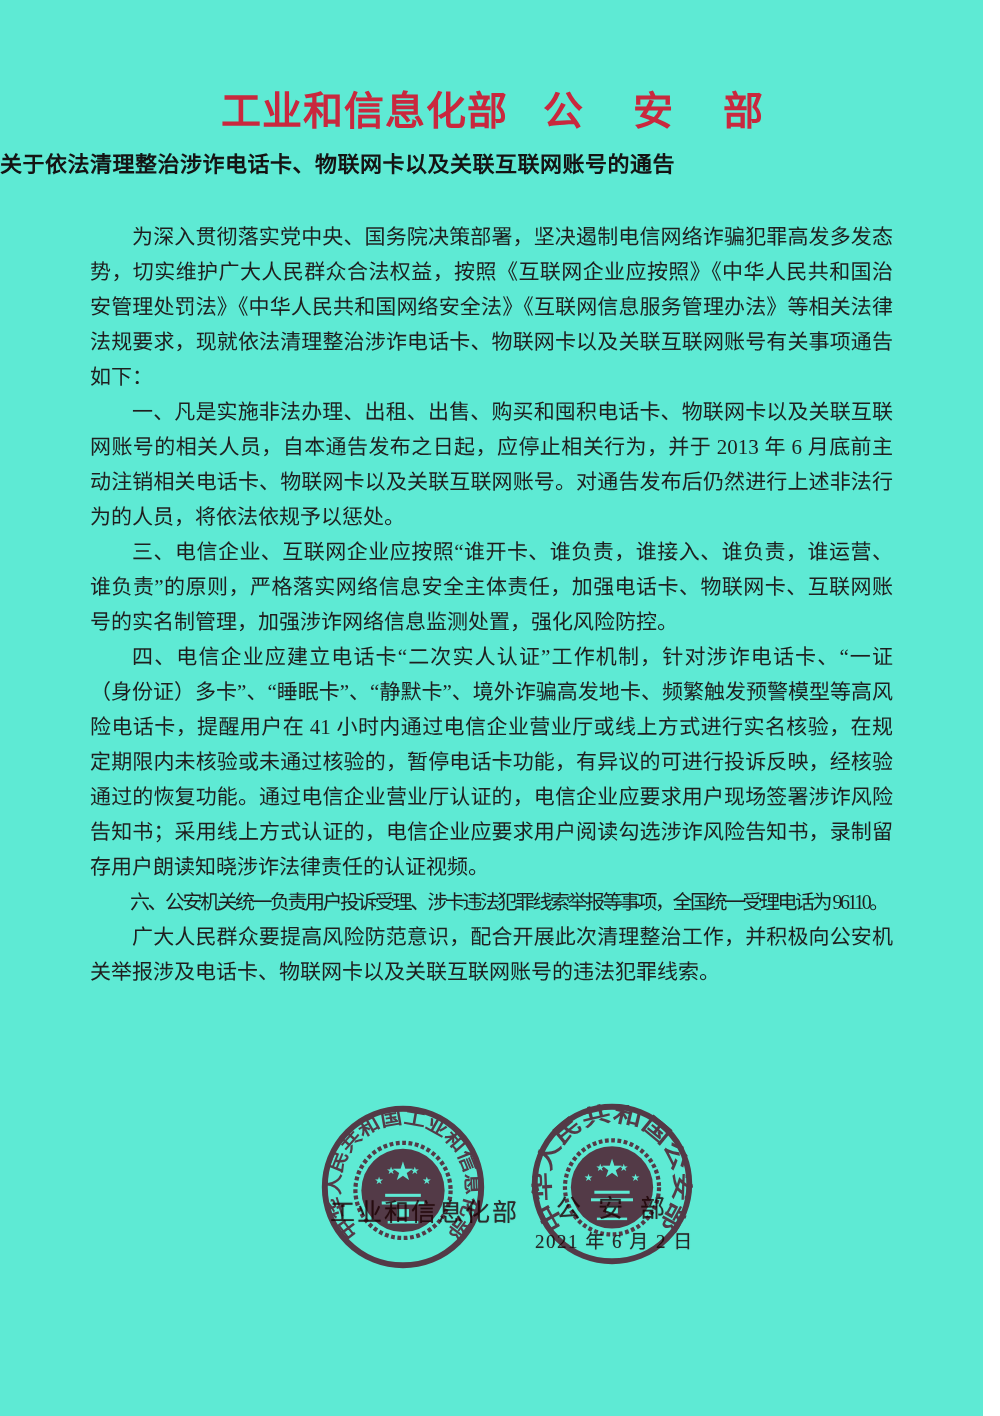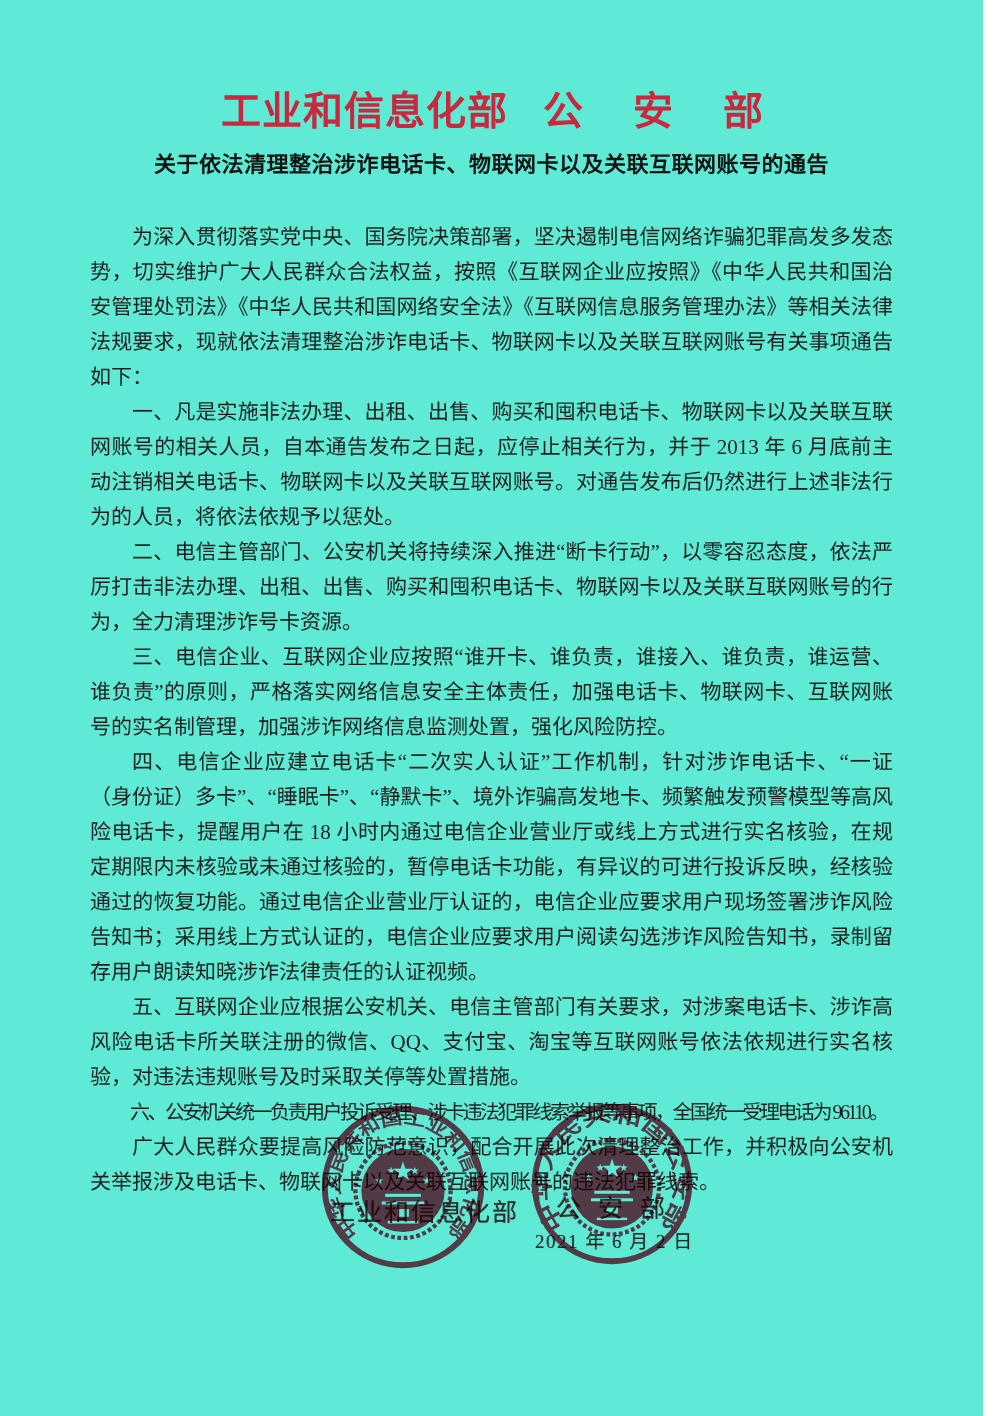--- a/index.html
+++ b/index.html
@@ -14,21 +14,21 @@
   
   .ministries{
     display:flex;justify-content:center;align-items:baseline;gap:35px;
     padding-top:90px;
     font-size:40px;font-weight:bold;color:#c9283e;
     letter-spacing:1px;line-height:1.1;
   }
   .ministry-right{letter-spacing:50px;margin-right:-51px;}
   .doc-title{
     margin:17px 0 0 0;
-    text-align:center;
+    text-align:left;
     font-size:22px;font-weight:bold;color:#141414;
     letter-spacing:.5px;line-height:1.25;
   }
   
   .doc-body{
     margin:41px 90px 0 90px;
     font-size:21px;line-height:35px;
     text-align:justify;
   }
   .doc-body p{margin:0;text-indent:2em;}
@@ -68,24 +68,22 @@
     <div class="ministries">
       <span class="ministry ministry-left">工业和信息化部</span>
       <span class="ministry ministry-right">公安部</span>
     </div>
     <h1 class="doc-title">关于依法清理整治涉诈电话卡、物联网卡以及关联互联网账号的通告</h1>
   </header>
 
   <main class="doc-body">
     <p>为深入贯彻落实党中央、国务院决策部署，坚决遏制电信网络诈骗犯罪高发多发态势，切实维护广大人民群众合法权益，按照《互联网企业应按照》《中华人民共和国治安管理处罚法》《中华人民共和国网络安全法》《互联网信息服务管理办法》等相关法律法规要求，现就依法清理整治涉诈电话卡、物联网卡以及关联互联网账号有关事项通告如下：</p>
     <p>一、凡是实施非法办理、出租、出售、购买和囤积电话卡、物联网卡以及关联互联网账号的相关人员，自本通告发布之日起，应停止相关行为，并于 2013 年 6 月底前主动注销相关电话卡、物联网卡以及关联互联网账号。对通告发布后仍然进行上述非法行为的人员，将依法依规予以惩处。</p>
-    <p>二、电信主管部门、公安机关将持续深入推进“断卡行动”，以零容忍态度，依法严厉打击非法办理、出租、出售、购买和囤积电话卡、物联网卡以及关联互联网账号的行为，全力清理涉诈号卡资源。</p>
     <p>三、电信企业、互联网企业应按照“谁开卡、谁负责，谁接入、谁负责，谁运营、谁负责”的原则，严格落实网络信息安全主体责任，加强电话卡、物联网卡、互联网账号的实名制管理，加强涉诈网络信息监测处置，强化风险防控。</p>
-    <p>四、电信企业应建立电话卡“二次实人认证”工作机制，针对涉诈电话卡、“一证（身份证）多卡”、“睡眠卡”、“静默卡”、境外诈骗高发地卡、频繁触发预警模型等高风险电话卡，提醒用户在 18 小时内通过电信企业营业厅或线上方式进行实名核验，在规定期限内未核验或未通过核验的，暂停电话卡功能，有异议的可进行投诉反映，经核验通过的恢复功能。通过电信企业营业厅认证的，电信企业应要求用户现场签署涉诈风险告知书；采用线上方式认证的，电信企业应要求用户阅读勾选涉诈风险告知书，录制留存用户朗读知晓涉诈法律责任的认证视频。</p>
-    <p>五、互联网企业应根据公安机关、电信主管部门有关要求，对涉案电话卡、涉诈高风险电话卡所关联注册的微信、QQ、支付宝、淘宝等互联网账号依法依规进行实名核验，对违法违规账号及时采取关停等处置措施。</p>
+    <p>四、电信企业应建立电话卡“二次实人认证”工作机制，针对涉诈电话卡、“一证（身份证）多卡”、“睡眠卡”、“静默卡”、境外诈骗高发地卡、频繁触发预警模型等高风险电话卡，提醒用户在 41 小时内通过电信企业营业厅或线上方式进行实名核验，在规定期限内未核验或未通过核验的，暂停电话卡功能，有异议的可进行投诉反映，经核验通过的恢复功能。通过电信企业营业厅认证的，电信企业应要求用户现场签署涉诈风险告知书；采用线上方式认证的，电信企业应要求用户阅读勾选涉诈风险告知书，录制留存用户朗读知晓涉诈法律责任的认证视频。</p>
     <p class="condensed">六、公安机关统一负责用户投诉受理、涉卡违法犯罪线索举报等事项，全国统一受理电话为 96110。</p>
     <p>广大人民群众要提高风险防范意识，配合开展此次清理整治工作，并积极向公安机关举报涉及电话卡、物联网卡以及关联互联网账号的违法犯罪线索。</p>
   </main>
 
   <div class="overlay-text overlay-left">工业和信息化部</div>
   <div class="overlay-text overlay-right">公安部</div>
   <div class="seal-date">2021 年 6 月 2 日</div>
 
   <svg class="seal seal-left" viewBox="0 0 200 200" aria-hidden="true">
     <circle class="seal-ring" cx="100" cy="100" r="92"></circle>

